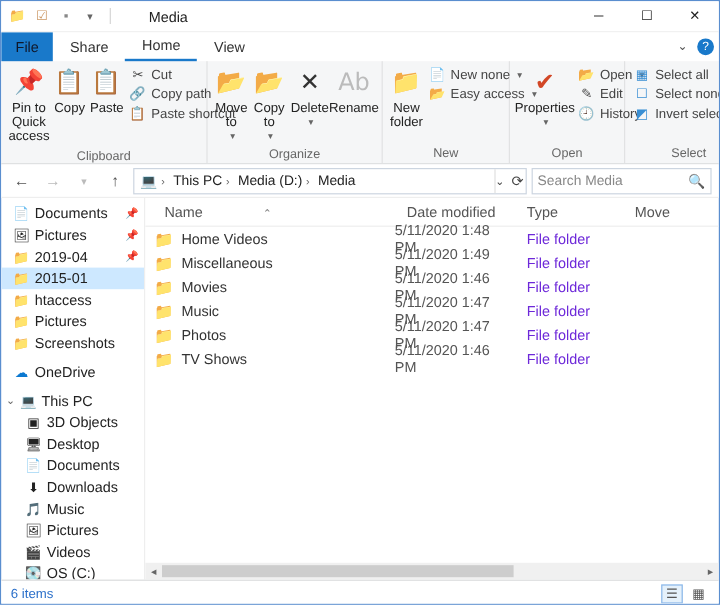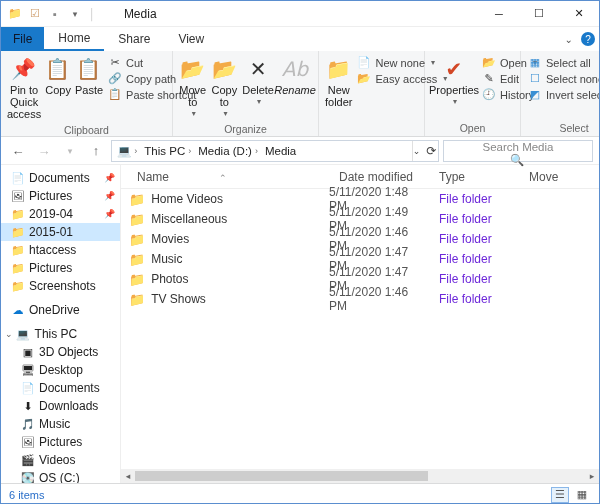--- a/index.html
+++ b/index.html
@@ -24,21 +24,21 @@
   .small-row { display: flex; align-items: center; gap: 4px; font-size: 11px; color: #444; padding: 1px 3px; white-space: nowrap; }
   .small-row .sico { width: 14px; text-align: center; font-size: 11px; }
   .drop { font-size: 8px; color: #666; margin-left: 2px; }
   .addrbar { height: 28px; display: flex; align-items: center; padding: 0 6px; gap: 4px; background: #fff; border-bottom: 1px solid #eee; }
   .nav-arrow { width: 22px; height: 20px; display: flex; align-items: center; justify-content: center; color: #555; font-size: 13px; }
   .nav-arrow.disabled { color: #bbb; }
   .breadcrumb { flex: 1; height: 22px; border: 1px solid #ccd5e0; display: flex; align-items: center; padding: 0 2px; font-size: 11.5px; }
   .crumb { display: flex; align-items: center; gap: 2px; padding: 0 3px; }
   .crumb .sep { color: #666; font-size: 9px; padding: 0 1px; }
   .bc-refresh { width: 24px; display: flex; justify-content: center; color: #444; font-size: 12px; border-left: 1px solid #e0e0e0; align-self: stretch; align-items: center;}
-  .searchbox { width: 150px; height: 22px; border: 1px solid #ccd5e0; display: flex; align-items: center; padding: 0 4px; color: #888; justify-content: space-between; font-size: 11.5px; flex-direction: column; }
+  .searchbox { width: 150px; height: 22px; border: 1px solid #ccd5e0; display: flex; align-items: center; padding: 0 4px; color: #888; justify-content: space-between; font-size: 11.5px; }
   .main { display: flex; height: calc(504px - 26px - 24px - 86px - 28px - 22px); }
   .nav { width: 120px; border-right: 1px solid #eee; overflow: hidden; padding-top: 4px; font-size: 12px; }
   .nav-item { display: flex; align-items: center; gap: 4px; padding: 1px 4px 1px 10px; height: 18px; white-space: nowrap; }
   .nav-item.selected { background: #cde8ff; }
   .nav-item .pin { margin-left: auto; color: #777; font-size: 9px; }
   .nav-ico { width: 14px; text-align: center; font-size: 11px; }
   .nav-group { margin-bottom: 6px; }
   .nav-indent { padding-left: 20px; }
   .filelist { flex: 1; overflow: hidden; position: relative; }
   .cols { display: flex; align-items: center; height: 24px; border-bottom: 1px solid #eee; color: #555; font-size: 12px; }
@@ -76,22 +76,22 @@
   <div class="titlebar-title">Media</div>
   <div class="win-controls">
     <div class="win-btn">─</div>
     <div class="win-btn">☐</div>
     <div class="win-btn">✕</div>
   </div>
 </div>
 
 <div class="menubar">
   <div class="file-tab">File</div>
+  <div class="menu-tab">Share</div>
   <div class="menu-tab" style="border-bottom:2px solid #1979ca;">Home</div>
-  <div class="menu-tab">Share</div>
   <div class="menu-tab">View</div>
   <div class="help-right">
     <span style="color:#555;font-size:10px;padding:0 6px;">⌄</span>
     <span style="background:#1979ca;color:#fff;border-radius:50%;width:14px;height:14px;display:flex;align-items:center;justify-content:center;font-size:10px;">?</span>
   </div>
 </div>
 
 <div class="ribbon">
 
   <div class="rgroup" style="width:172px;">
@@ -136,21 +136,21 @@
       <div class="big-btn" style="width:36px;">
         <span class="ico" style="color:#bbb;">📂</span>
         <span>Copy to</span>
           <span class="drop">▾</span>
       </div>
       <div class="big-btn" style="width:38px;">
         <span class="ico" style="color:#333;">✕</span>
         <span>Delete</span>
           <span class="drop">▾</span>
       </div>
-      <div class="big-btn" style="width:38px;font-style:italic;">
+      <div class="big-btn" style="width:38px;">
         <span class="ico" style="color:#bbb;">𝖠𝖻</span>
         <span>Rename</span>
       </div>
     </div>
     <div class="rgroup-label">Organize</div>
   </div>
 
   <div class="rgroup" style="width:106px;">
     <div class="rgroup-body">
       <div class="big-btn" style="width:40px;">
@@ -163,20 +163,21 @@
             <span>New none</span>
             <span class="drop">▾</span>
           </div>
         <div class="small-row">
             <span class="sico">📂</span>
             <span>Easy access</span>
             <span class="drop">▾</span>
           </div>
       </div>
     </div>
+    <div class="rgroup-label">New</div>
   </div>
 
   <div class="rgroup" style="width:96px;">
     <div class="rgroup-body">
       <div class="big-btn" style="width:50px;">
         <span class="ico" style="color:#d24726;">✔</span>
         <span>Properties</span>
           <span class="drop">▾</span>
       </div>
       <div class="small-col">

